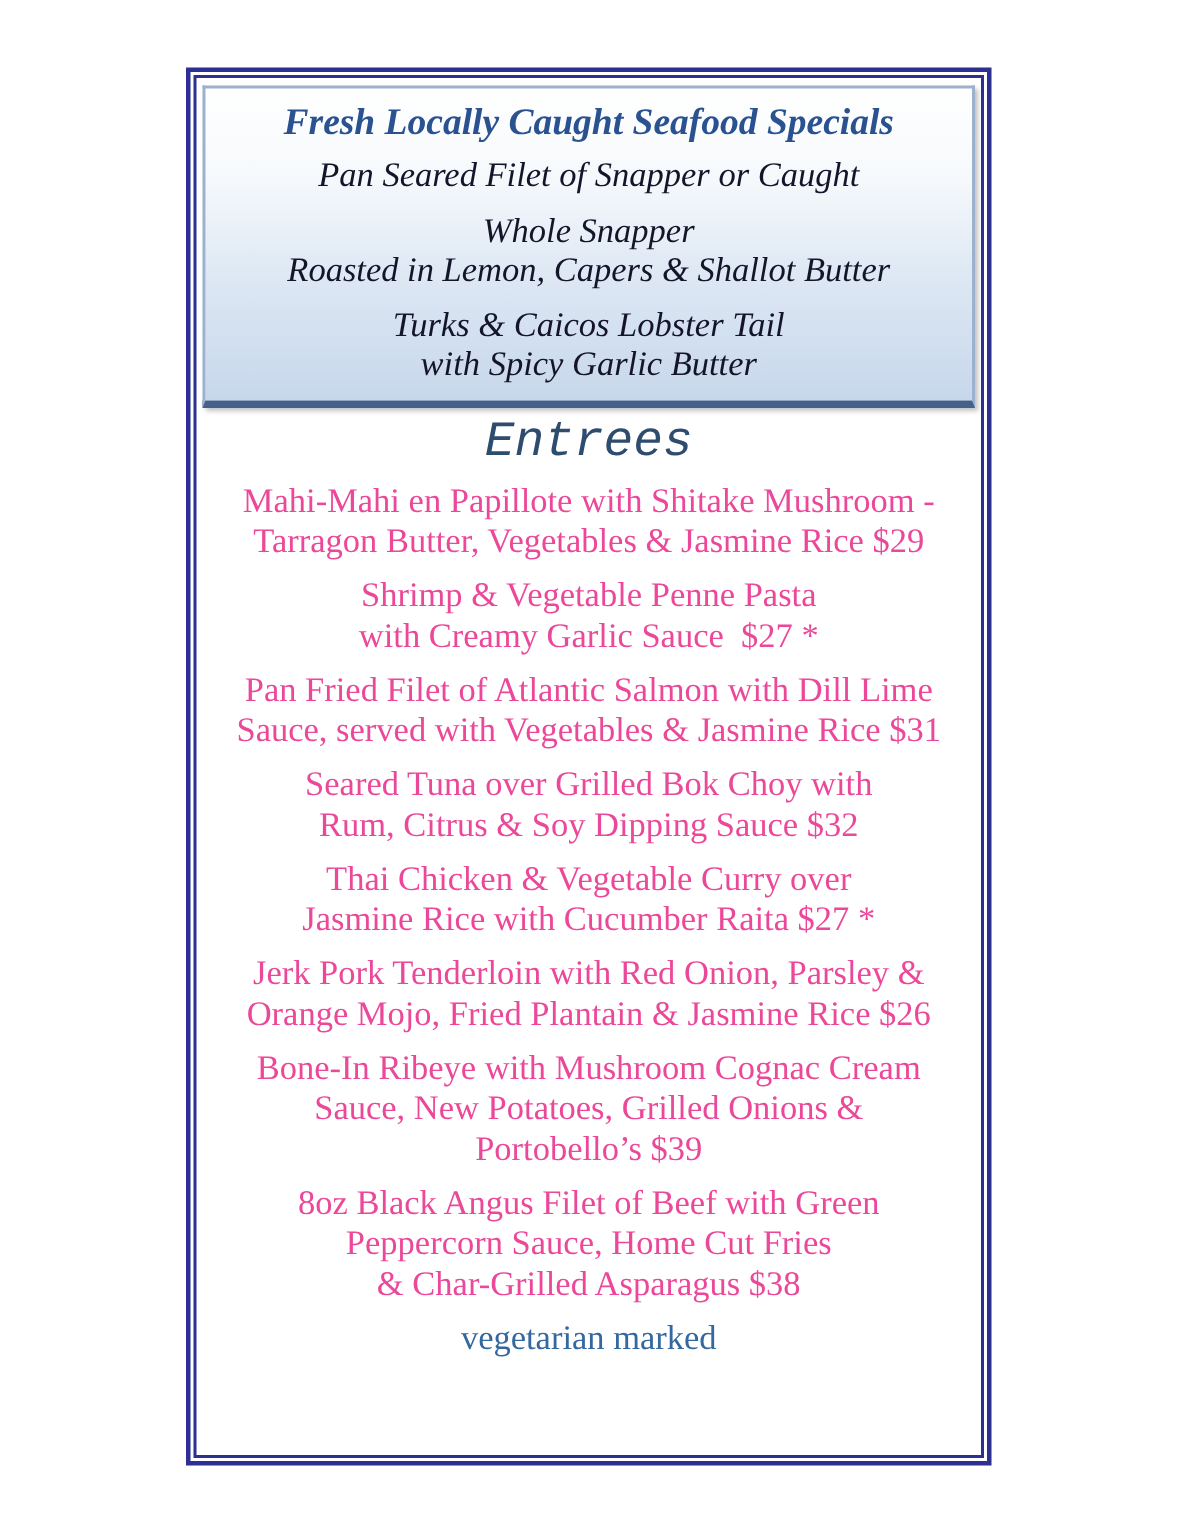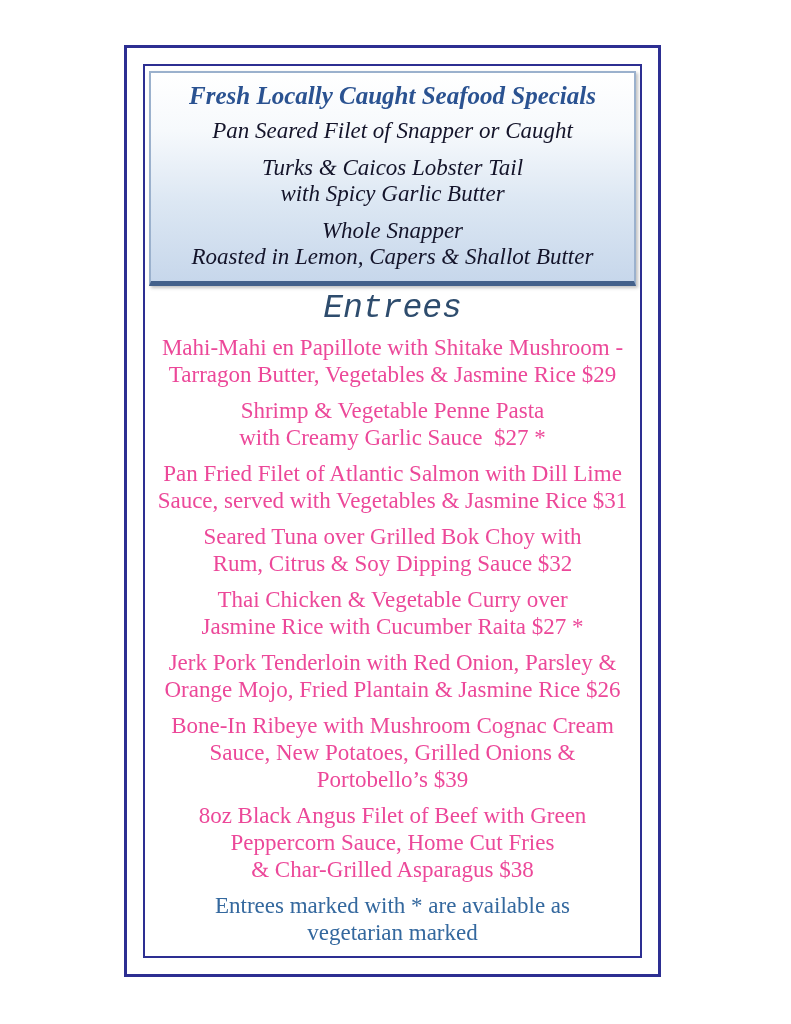--- a/index.html
+++ b/index.html
@@ -16,21 +16,21 @@
     overflow: hidden;
   }
   .frame-outer {
     position: absolute;
     left: 124px;
     top: 45px;
     width: 537px;
     height: 932px;
     box-sizing: border-box;
     border: 3px solid #2d2f92;
-    padding: 16px;
+    padding: 2px;
   }
   .frame-inner {
     box-sizing: border-box;
     width: 100%;
     height: 100%;
     border: 2px solid #2d2f92;
     padding: 5px 4px 0 4px;
     overflow: hidden;
   }
   .specials-box {
@@ -98,26 +98,26 @@
   <div class="frame-outer">
     <div class="frame-inner">
 
       <div class="specials-box">
         <div class="specials-title">Fresh Locally Caught Seafood Specials</div>
         <div id="specials-items">
             <div class="special-item">
               <div class="special-line"><span>Pan Seared Filet of </span><span class="b">Snapper</span><span> or </span><span class="b">Caught</span></div>
             </div>
             <div class="special-item">
+              <div class="special-line"><span class="b">Whole Snapper</span></div>
+              <div class="special-line"><span>Roasted in Lemon, Capers &amp; Shallot Butter</span></div>
+            </div>
+            <div class="special-item">
               <div class="special-line"><span>Turks &amp; Caicos </span><span class="b">Lobster</span><span> Tail</span></div>
               <div class="special-line"><span>with Spicy Garlic Butter</span></div>
-            </div>
-            <div class="special-item">
-              <div class="special-line"><span class="b">Whole Snapper</span></div>
-              <div class="special-line"><span>Roasted in Lemon, Capers &amp; Shallot Butter</span></div>
             </div>
           </div>
       </div>
 
       <div class="entrees-heading">Entrees</div>
 
       <div class="entree-list" id="entree-list">
           <div class="entree-item">Mahi-Mahi en Papillote with Shitake Mushroom -
 Tarragon Butter, Vegetables &amp; Jasmine Rice $29</div>
           <div class="entree-item">Shrimp &amp; Vegetable Penne Pasta
@@ -132,19 +132,18 @@
 Orange Mojo, Fried Plantain &amp; Jasmine Rice $26</div>
           <div class="entree-item">Bone-In Ribeye with Mushroom Cognac Cream
 Sauce, New Potatoes, Grilled Onions &amp;
 Portobello’s $39</div>
           <div class="entree-item">8oz Black Angus Filet of Beef with Green
 Peppercorn Sauce, Home Cut Fries
 &amp; Char-Grilled Asparagus $38</div>
         </div>
 
       <div class="footnote" id="footnote">
-          <div>Entrees marked with * are available as</div>
           <div>vegetarian marked</div>
         </div>
 
     </div>
   </div>
 </div>
 
 </body></html>

